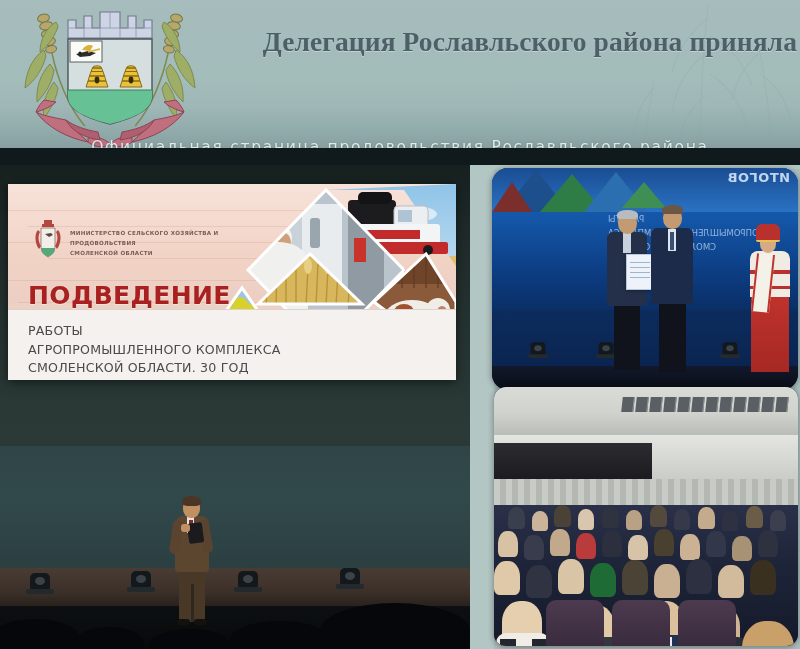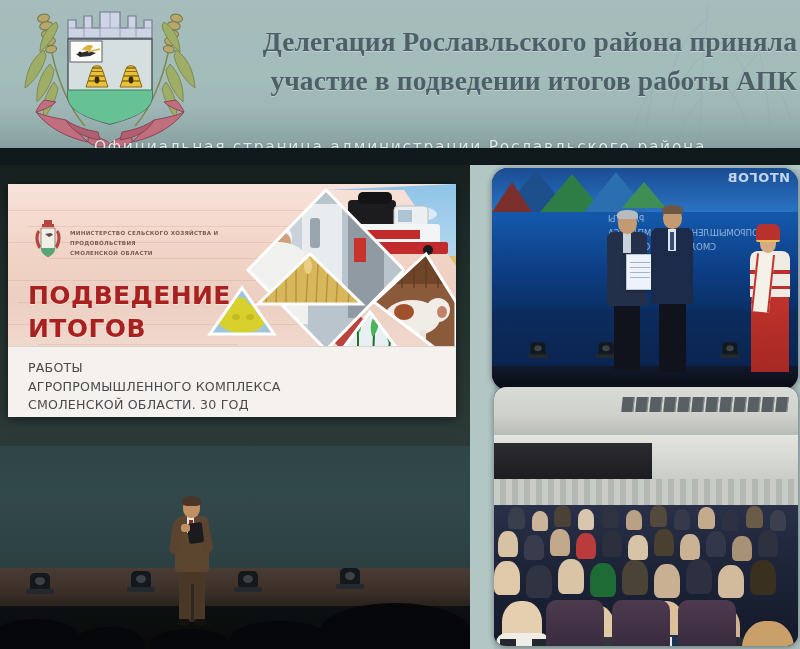--- a/index.html
+++ b/index.html
@@ -103,21 +103,21 @@
   }
   .hall-dark {
     position: absolute; inset: 0;
     background:
       linear-gradient(180deg,#16201f 0%, #1d2a29 12%, #24322f 30%, #2b3a37 55%, #26332f 78%, #0a0d0d 100%);
   }
   
   .slide {
     position: absolute;
     left: 8px; top: 19px;
-    width: 448px; height: 233px;
+    width: 448px; height: 196px;
     background: #efe6e2;
     box-shadow: 0 2px 10px rgba(0,0,0,.55);
     overflow: hidden;
   }
   .slide-top {
     position: absolute;
     left: 0; top: 0; right: 0;
     height: 192px;
     background:
       linear-gradient(180deg,#f7e2d9 0%, #f2d4c7 35%, #eccfc2 60%, #f3ded4 100%);
@@ -504,24 +504,23 @@
           <path d="M56 118 C62 130 76 136 90 138 L88 130 C76 128 64 124 56 118 Z" fill="#b05f70"></path>
           <path d="M144 118 C138 130 124 136 110 138 L112 130 C124 128 136 124 144 118 Z" fill="#b05f70"></path>
           <path d="M34 98 C28 104 26 110 26 110 C34 108 42 104 46 100 Z"></path>
           <path d="M166 98 C172 104 174 110 174 110 C166 108 158 104 154 100 Z"></path>
         </g>
       </svg>
     </div>
 
     <div class="headline">
       <span class="l1">Делегация Рославльского района приняла</span>
-      <span class="l2">участие в подведении итогов работы АПК</span>
     </div>
 
-    <div class="subtitle">Официальная страница администрации Рославльского района</div>
+    <div class="subtitle">Официальная страница продовольствия Рославльского района</div>
   </div>
 
   <div class="collage">
 
     <div class="photo-main">
       <div class="hall-dark"></div>
 
       <div class="slide">
         <div class="slide-top">
           <div class="slide-tex">

